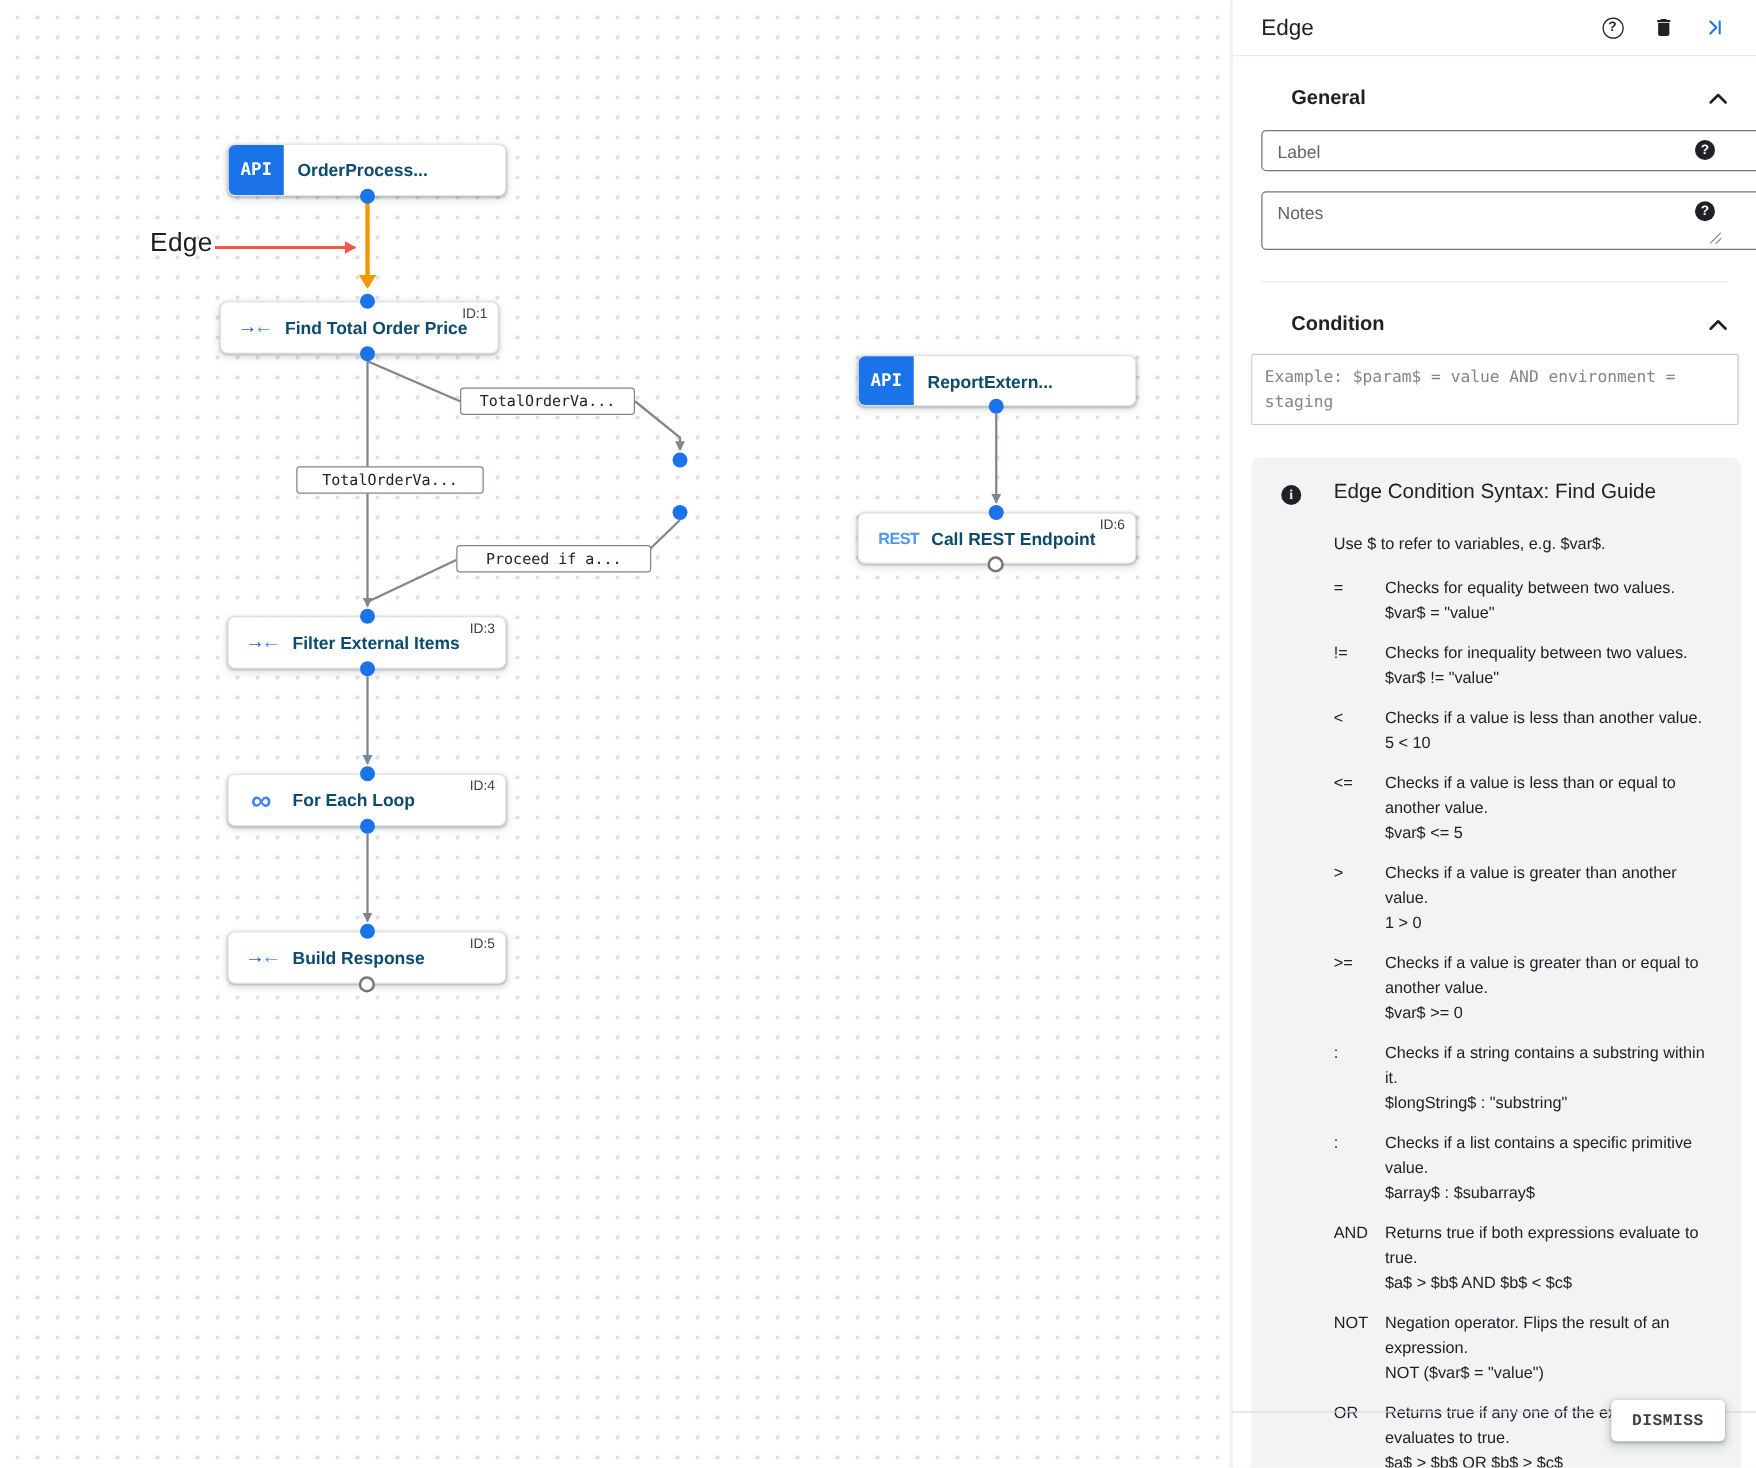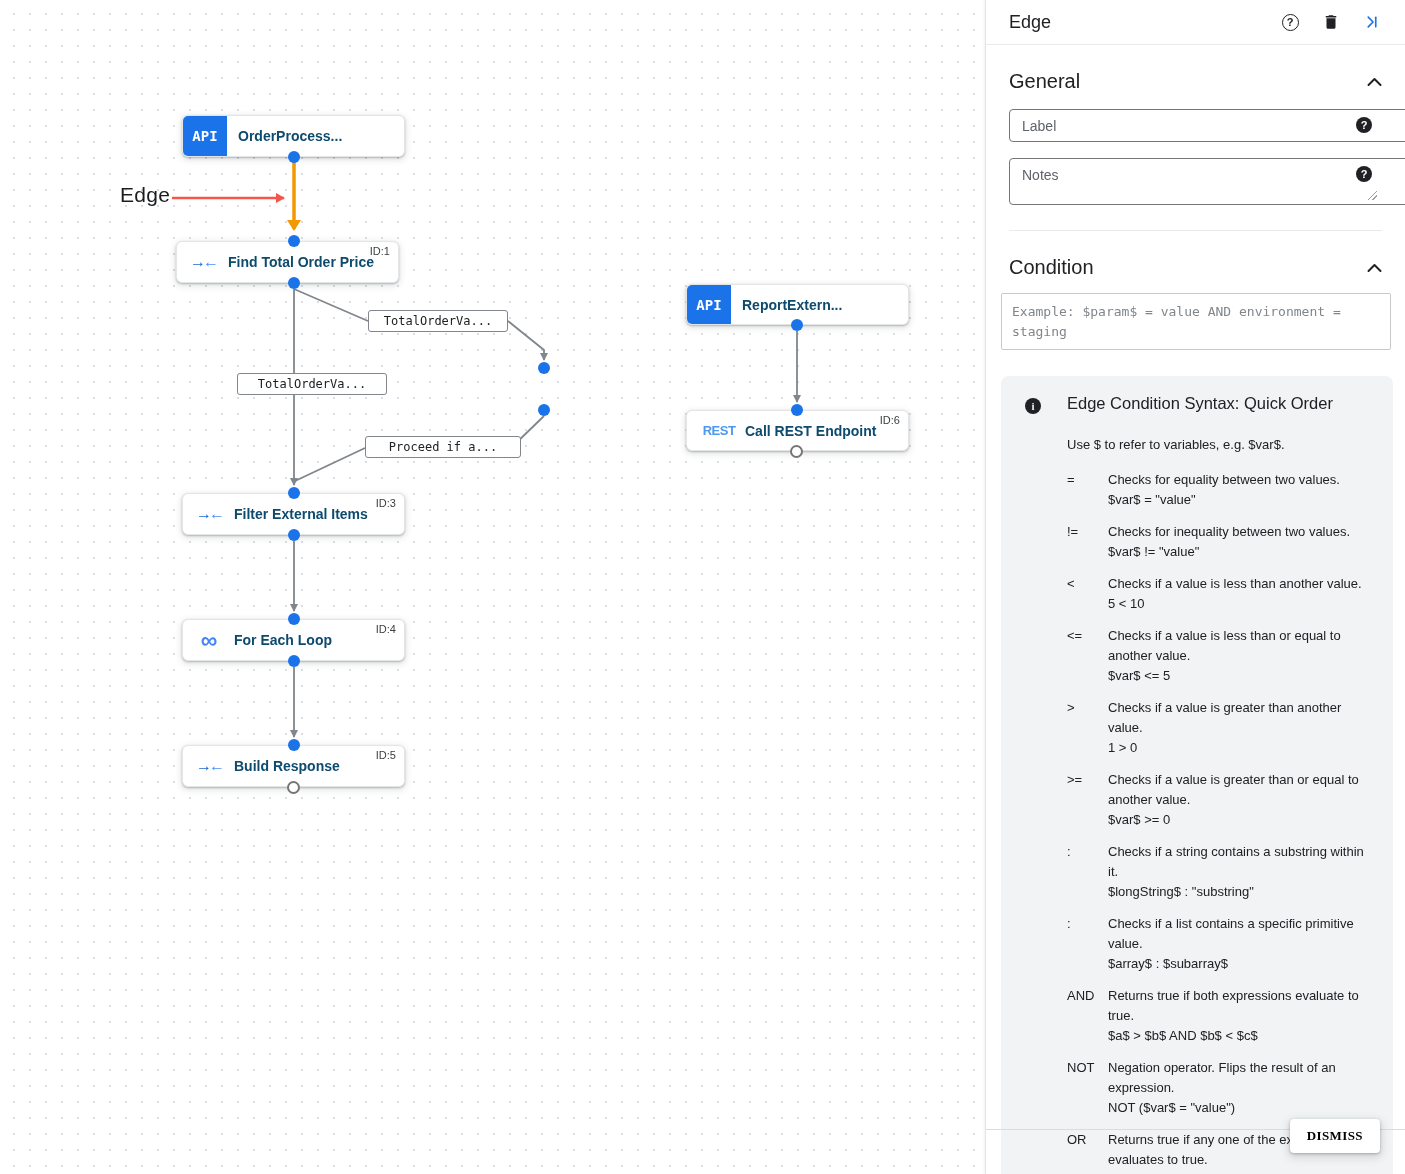--- a/index.html
+++ b/index.html
@@ -49,21 +49,21 @@
   .panel-header { display:flex; align-items:center; height:45px; padding:0 23px;
     border-bottom:1px solid #e8eaed; }
   .panel-title { font-size:18px; color:#202124; flex:1; }
   .hicons { display:flex; align-items:center; gap:21px; }
   .icon-btn { width:20px; height:20px; display:flex; align-items:center; justify-content:center; cursor:pointer; }
   .help-outline { width:17px; height:17px; border:1.6px solid #202124; border-radius:50%;
     display:flex; align-items:center; justify-content:center; font-size:11px; font-weight:bold; color:#202124; }
 
   .section { padding:0 23px; }
   .section-head { display:flex; align-items:center; justify-content:space-between; margin-top:25px; }
-  .section-head .stitle { font-size:20px; font-weight:normal; color:#202124; }
+  .section-head .stitle { font-size:16px; font-weight:bold; color:#202124;margin-left:24px; }
 
   .field { position:relative; margin-top:16px; }
   .field input, .field textarea { width:442px; border:1px solid #747775; border-radius:4px;
     font-family:"Liberation Sans", sans-serif; font-size:14px; color:#202124;
     padding:8px 34px 8px 12px; outline:none; resize:none; display:block; }
   .field input { height:33px; }
   .field textarea.notes { height:47px; }
   .field input::placeholder, .field textarea::placeholder { color:#5f6368; }
   .q-filled { position:absolute; right:10px; top:8px; width:16px; height:16px; border-radius:50%;
     background:#202124; color:#fff; font-size:11px; font-weight:bold; display:flex;
@@ -90,22 +90,22 @@
   .guide-body { margin-left:26px; }
   .guide-title { font-size:16.5px; color:#202124; }
   .guide-intro { font-size:13px; color:#202124; margin-top:24px; }
   .guide-rows { margin-top:18px; display:flex; flex-direction:column; gap:12px; }
   .g-row { display:grid; grid-template-columns:41px 1fr; font-size:13px; line-height:20px; }
   .g-op { color:#202124; }
   .g-desc, .g-ex { color:#202124; }
 
   .footer-divider { position:absolute; left:0; right:0; bottom:44px; border-top:1px solid #dadce0; }
   .dismiss-btn { position:absolute; right:25px; bottom:21px; z-index:6; background:#fff;
-    border:none; border-radius:4px; padding:9px 17px; font-family:Liberation Serif, serif;
-    font-size:13px; font-weight:bold; letter-spacing:.4px; color:#000000; cursor:pointer;
+    border:none; border-radius:4px; padding:9px 17px; font-family:Liberation Mono, monospace;
+    font-size:13px; font-weight:bold; letter-spacing:.4px; color:#404040; cursor:pointer;
     box-shadow:0 1px 3px rgba(60,64,67,.35), 0 3px 8px 2px rgba(60,64,67,.15); }
 
   svg.inline-icon { display:block; }
 </style>
 </head>
 <body>
 
 <div class="canvas">
 
   <svg class="edges" width="985" height="1174">
@@ -257,21 +257,21 @@
     </div>
     <div class="cond-field" style="margin-left:-8px;">
       <textarea placeholder="Example: $param$ = value AND environment = staging" style=""></textarea>
     </div>
   </div>
 
   <div class="guide">
     <div class="guide-head">
       <div class="info-icon">i</div>
       <div class="guide-body">
-        <div class="guide-title">Edge Condition Syntax: Quick Order</div>
+        <div class="guide-title">Edge Condition Syntax: Find Guide</div>
         <div class="guide-intro">Use $ to refer to variables, e.g. $var$.</div>
         <div class="guide-rows">
             <div class="g-row">
             <div class="g-op">=</div>
             <div class="g-body">
               <div class="g-desc">Checks for equality between two values.</div>
               <div class="g-ex">$var$ = "value"</div>
             </div>
           </div>
             <div class="g-row">

